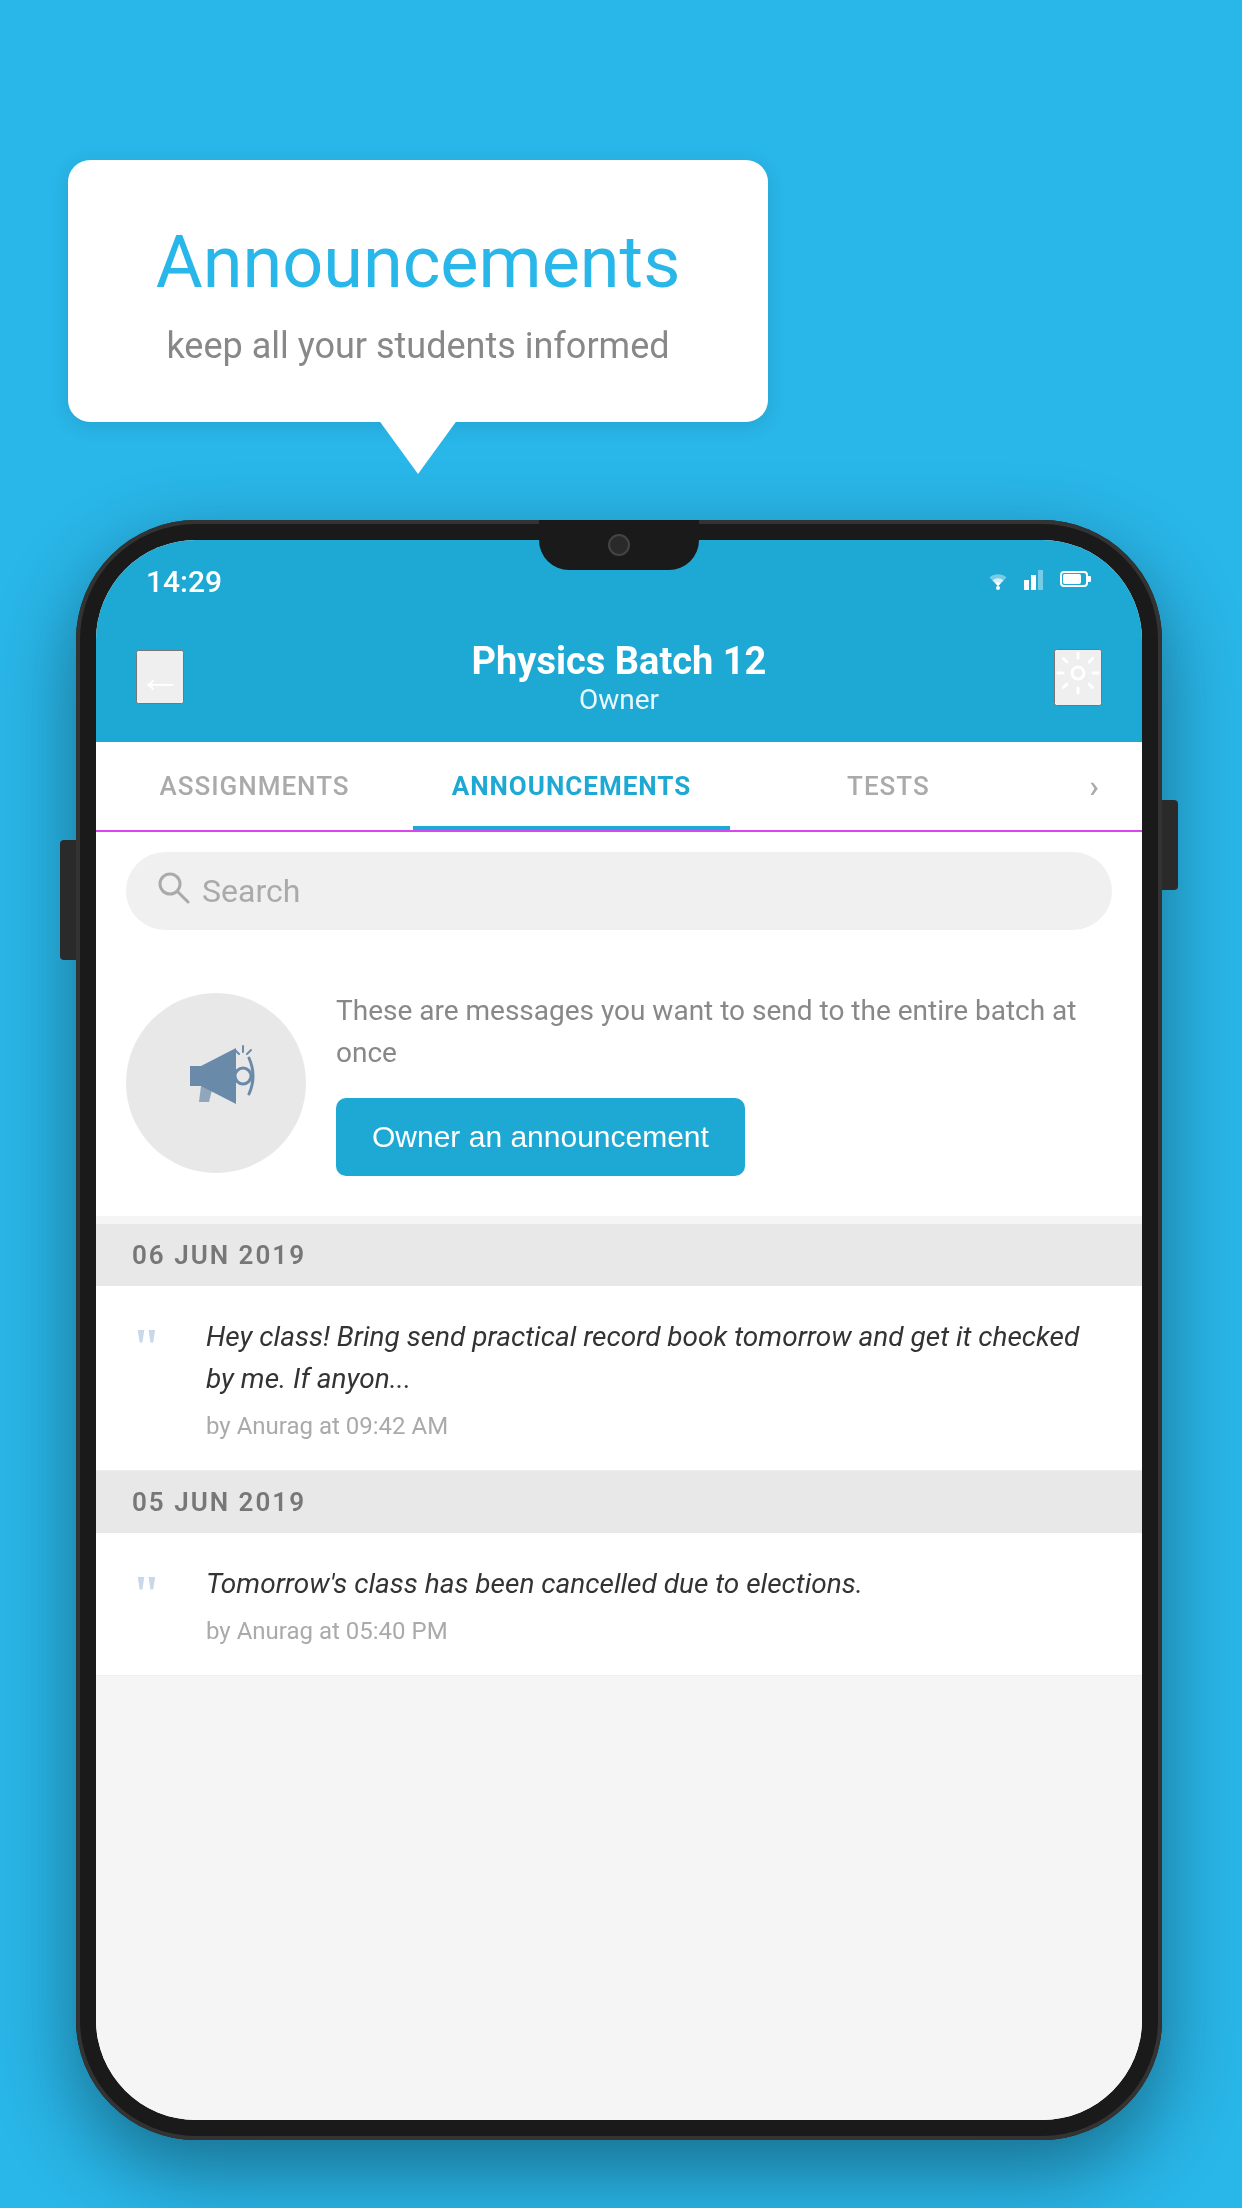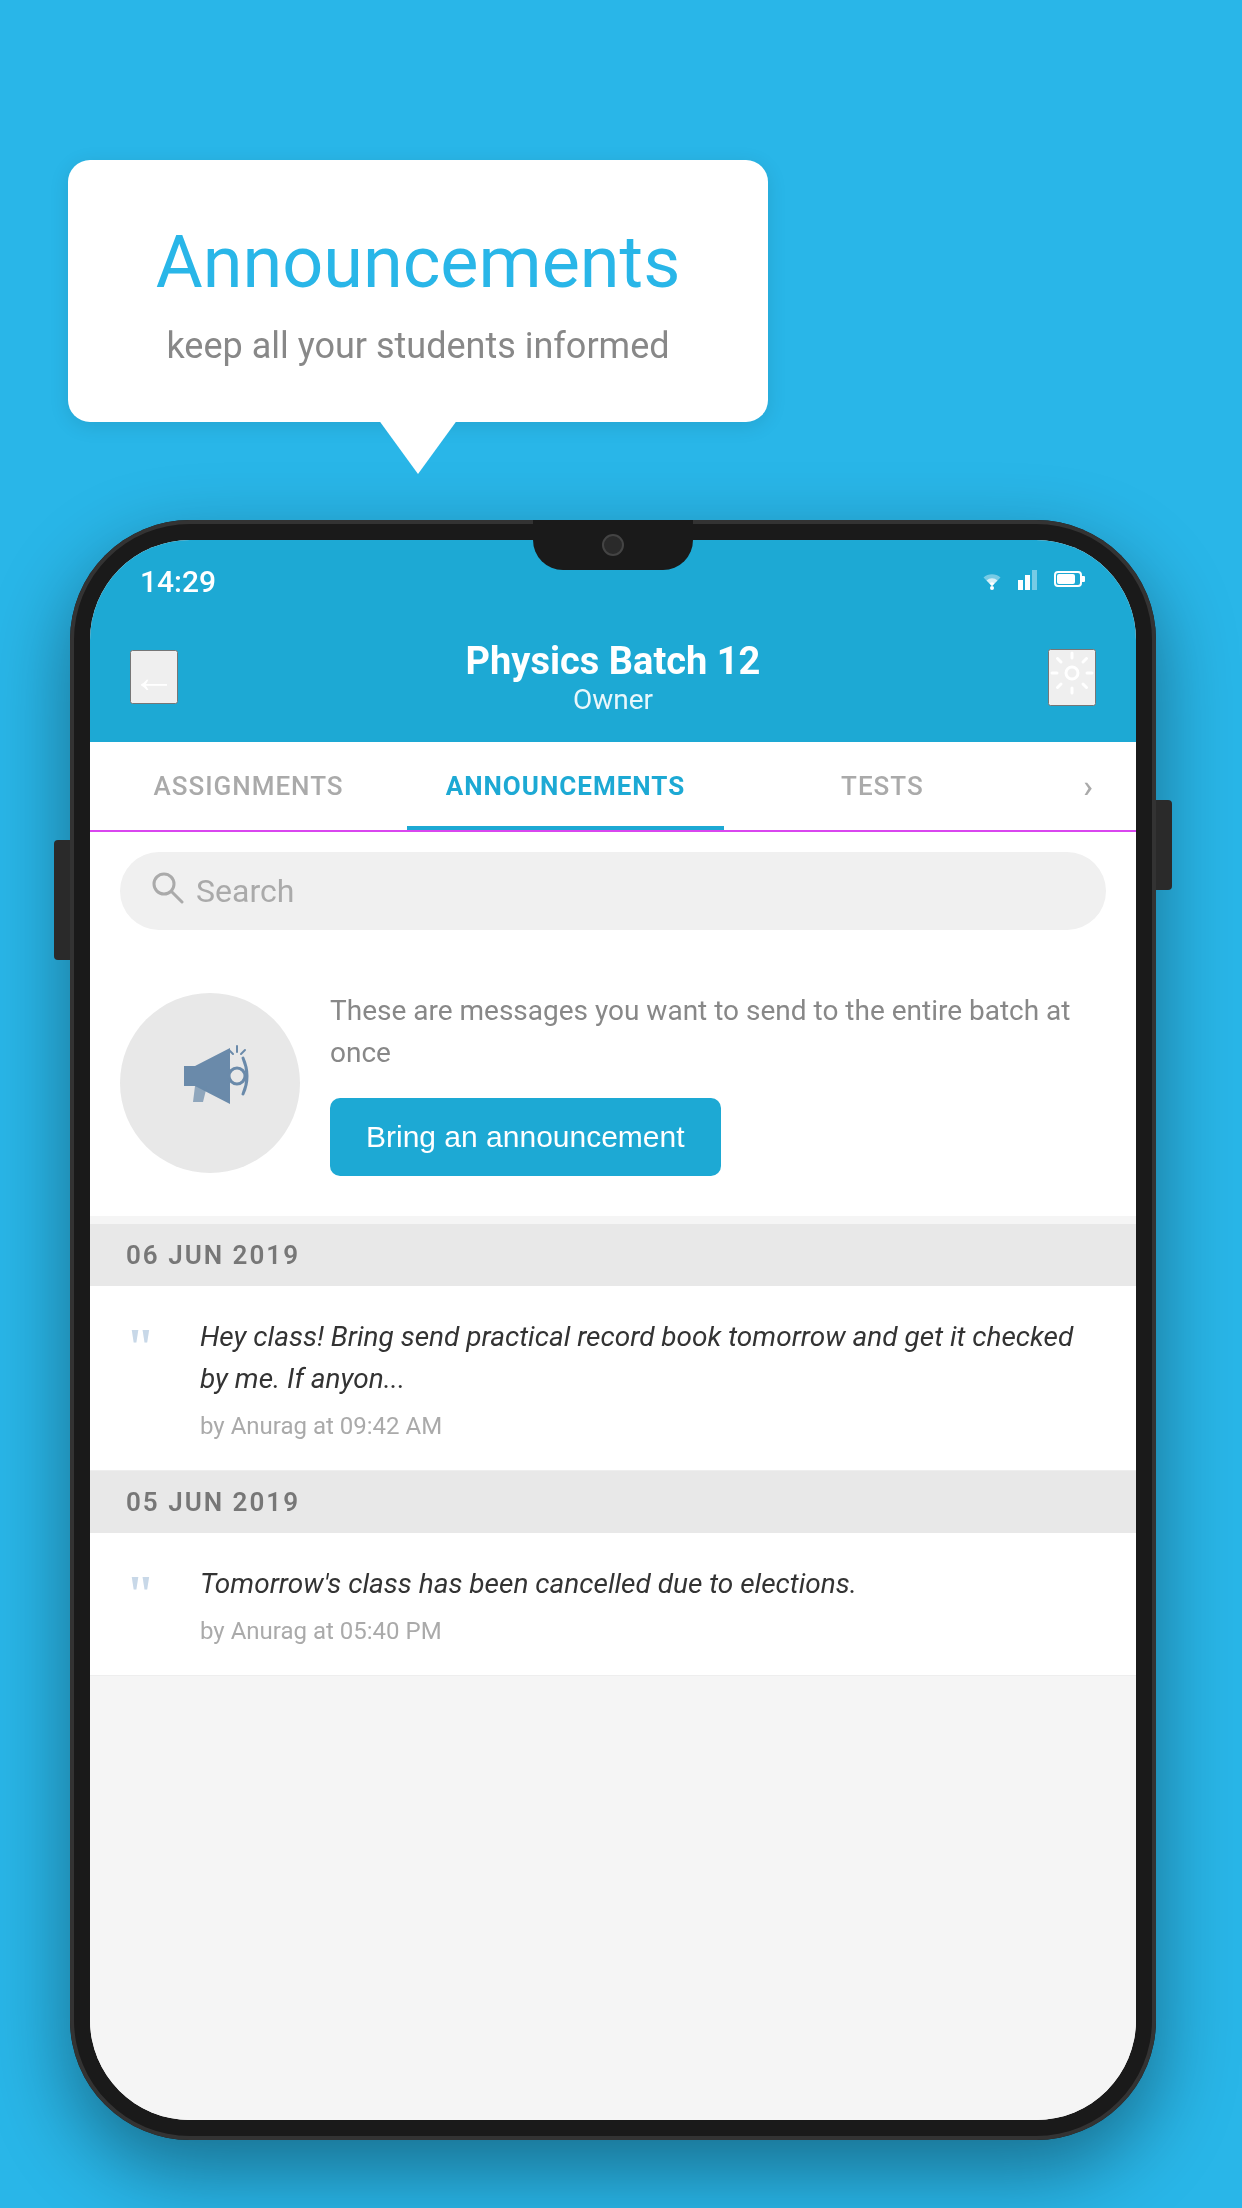--- a/index.html
+++ b/index.html
@@ -49,21 +49,21 @@
       color: #888;
       font-size: 36px;
       text-align: center;
       font-weight: 400;
     }
 
     
     .phone-container {
       position: absolute;
       top: 520px;
-      left: 70px;
+      left: 76px;
       width: 1086px;
       height: 1620px;
     }
     .phone-outer {
       width: 100%;
       height: 100%;
       background: #1a1a1a;
       border-radius: 120px;
       position: relative;
       box-shadow: 0 30px 80px rgba(0,0,0,0.4), inset 0 0 0 4px #333;
@@ -426,21 +426,21 @@
 
                 <line x1="72" y1="18" x2="72" y2="24" stroke="#6a8aaa" stroke-width="2" stroke-linecap="round"></line>
                 <line x1="80" y1="22" x2="76" y2="26" stroke="#6a8aaa" stroke-width="2" stroke-linecap="round"></line>
                 <line x1="64" y1="22" x2="68" y2="26" stroke="#6a8aaa" stroke-width="2" stroke-linecap="round"></line>
               </svg>
             </span>
           </div>
           <div class="promo-right">
             <p class="promo-text">These are messages you want to
 send to the entire batch at once</p>
-            <button class="make-announcement-btn">Bring an announcement</button>
+            <button class="make-announcement-btn">Owner an announcement</button>
           </div>
         </div>
 
         <div class="date-divider">06  JUN  2019</div>
 
         <div class="announcement-item">
           <div class="quote-icon">"</div>
           <div class="announcement-content">
             <p class="announcement-text">Hey class! Bring send practical record book tomorrow and get it checked by me. If anyon...</p>
             <p class="announcement-meta">by Anurag at 09:42 AM</p>

